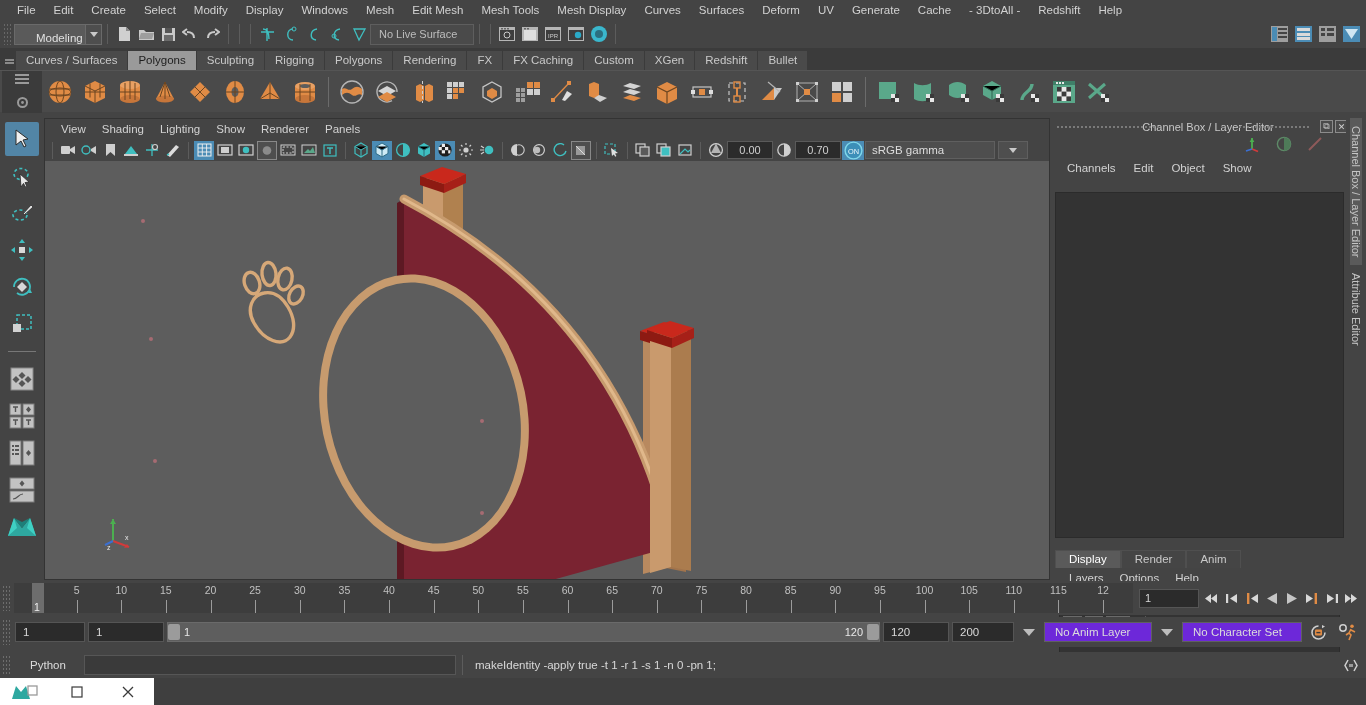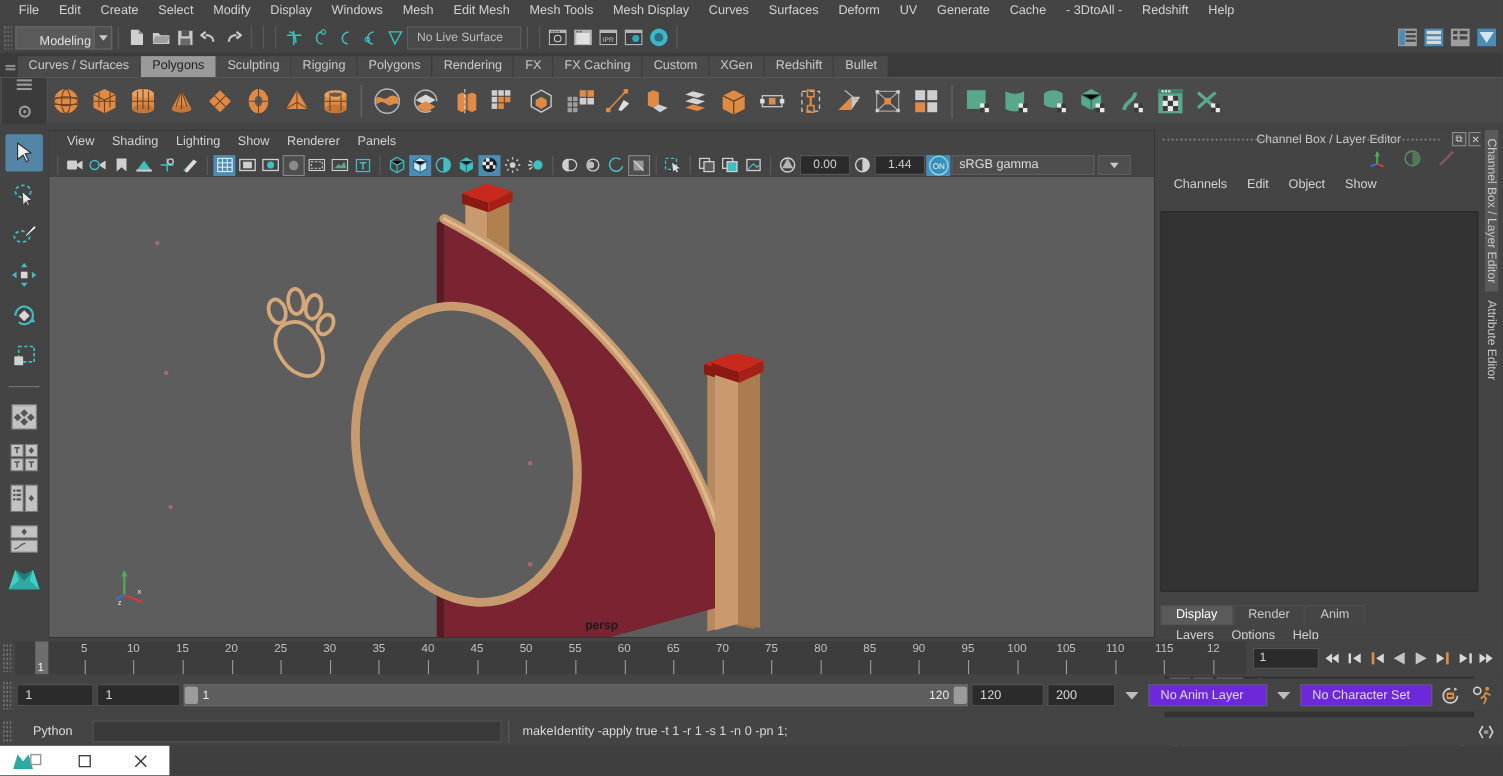--- a/index.html
+++ b/index.html
@@ -999,21 +999,21 @@
       <div class="numfield">
         <span>0.00</span>
       </div>
       <div class="vbtn">
         <svg width="16" height="16" viewBox="0 0 16 16">
             <circle cx="8" cy="8" r="6.2" fill="none" stroke="#cfcfcf" stroke-width="1.3"></circle>
             <path d="M8 1.8a6.2 6.2 0 0 1 0 12.4z" fill="#cfcfcf"></path>
           </svg>
       </div>
       <div class="numfield">
-        <span>1.44</span>
+        <span>0.70</span>
       </div>
       <div class="vbtn on" style="width:22px;">
         <svg width="19" height="19" viewBox="0 0 19 19">
             <circle cx="9.5" cy="9.5" r="8.4" fill="#3c8fb8" stroke="#7fd7ea" stroke-width="1.4"></circle>
             <text x="9.5" y="12.6" font-size="7.4" fill="#e8f6fb" text-anchor="middle" font-family="Liberation Sans">ON</text>
           </svg>
       </div>
       <div class="gammabox">
         <span>sRGB gamma</span>
       </div>
@@ -1087,21 +1087,20 @@
           <path d="M10 30 L10 8" stroke="#4caf50" stroke-width="2"></path>
           <path d="M10 8l-3 5h6z" fill="#4caf50"></path>
           <path d="M10 30 L26 36" stroke="#d13b3b" stroke-width="2"></path>
           <path d="M26 36l-5 1 3-4z" fill="#d13b3b"></path>
           <path d="M10 30 L2 34" stroke="#3b6fd1" stroke-width="2"></path>
           <text x="4" y="39" font-size="7" fill="#e8e8e8" font-family="Liberation Sans">z</text>
           <text x="22" y="29" font-size="7" fill="#e8e8e8" font-family="Liberation Sans">x</text>
         </svg>
       </div>
 
-      <div class="persp-lbl">persp</div>
     </div>
   </div>
 
   <div class="rightpanel">
     <div class="cb-title">
       <span class="dotline" style="left:6px;width:104px;"></span>
       <span>Channel Box / Layer Editor</span>
       <span class="dotline" style="right:56px;width:72px;"></span>
       <span class="titlebtns">
         <span class="tb-sq">⧉</span>

